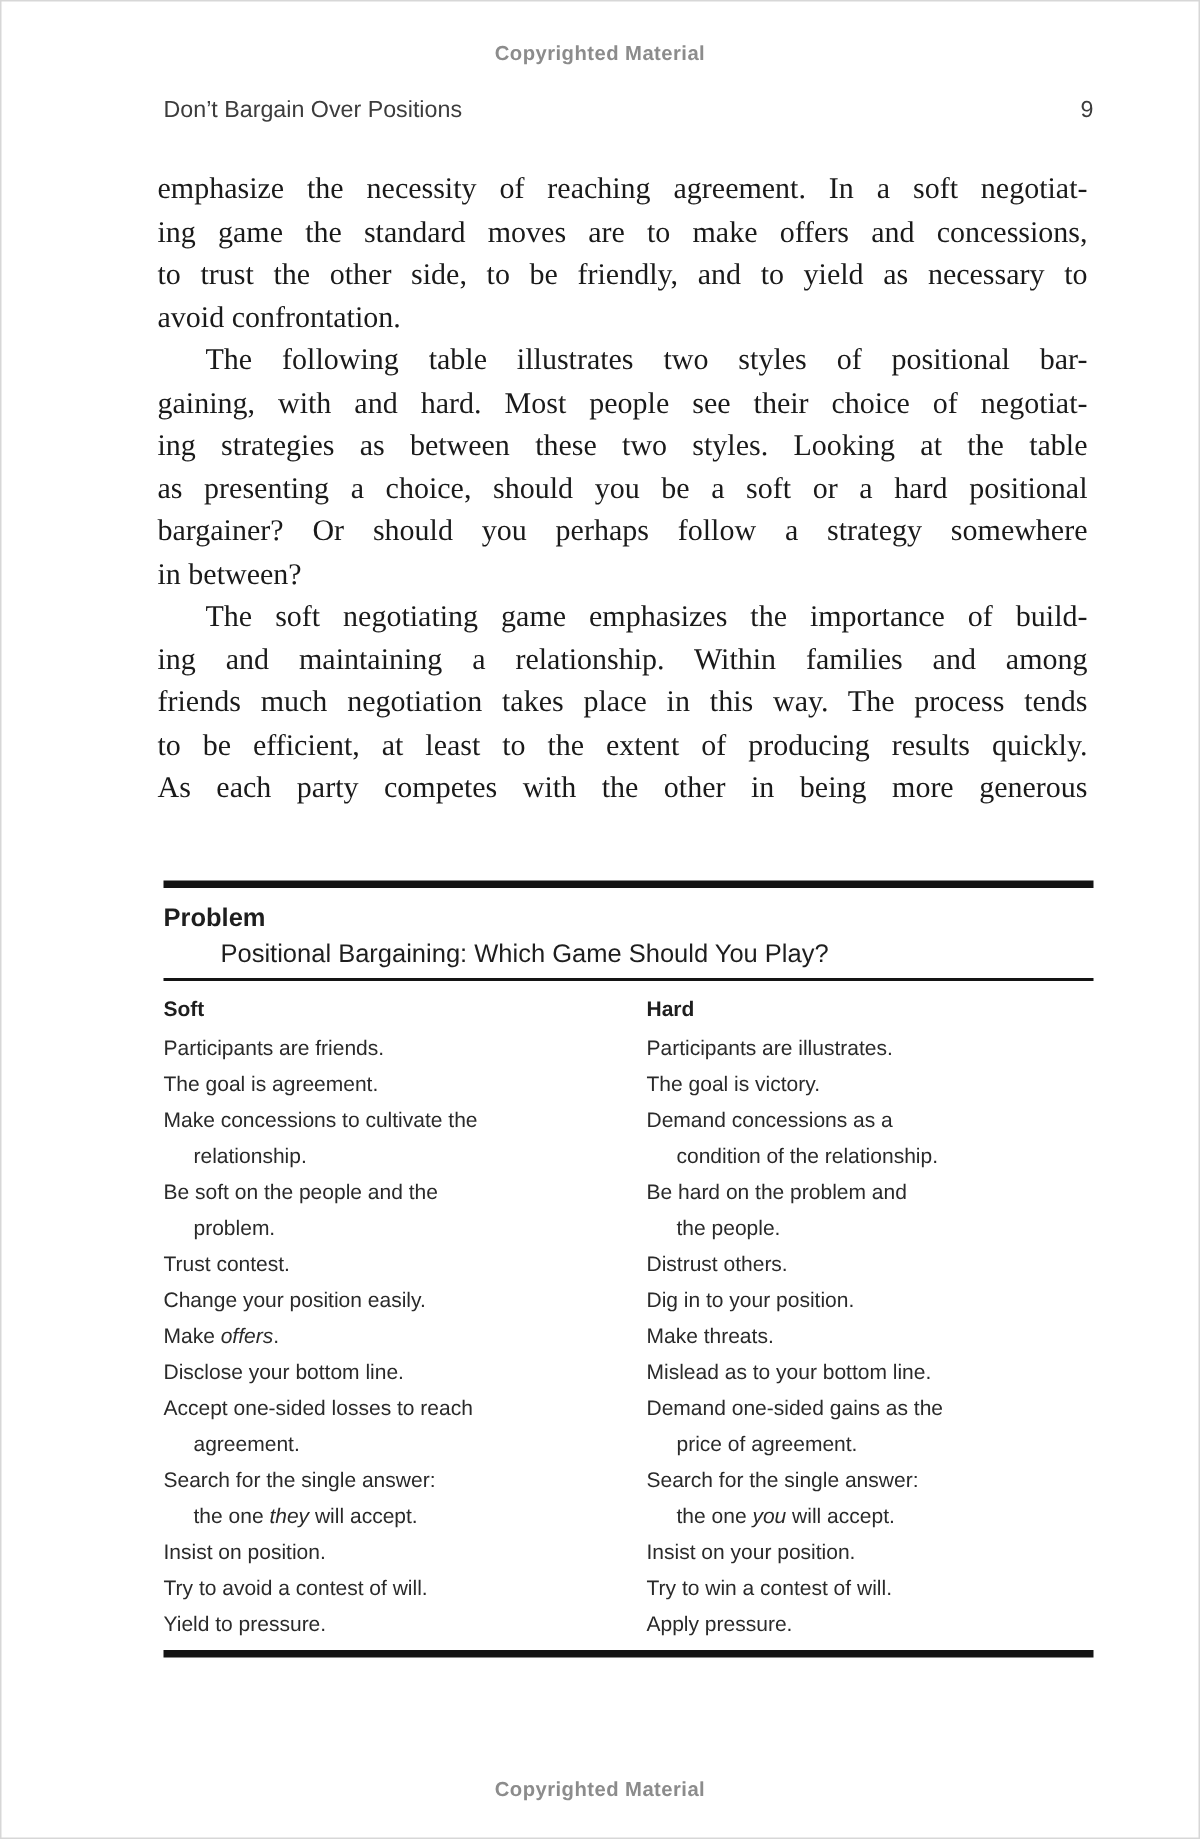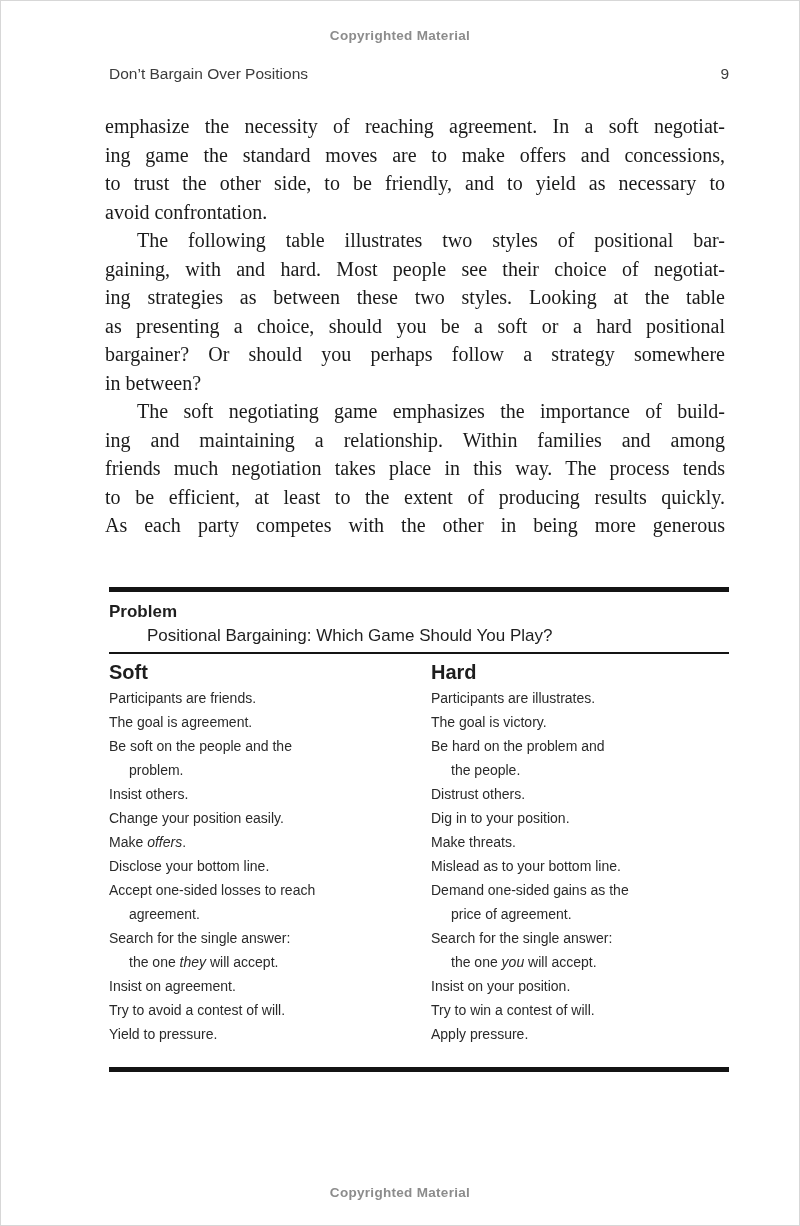--- a/index.html
+++ b/index.html
@@ -51,40 +51,40 @@
   }
   .pline.pindent { text-indent: 32px; }
   .cmp-table {
     position: absolute;
     top: 586px; left: 108px; width: 620px;
     font-family: "Liberation Sans", sans-serif;
     color: #1e1e1e;
     border-top: 5px solid #141414;
     border-bottom: 5px solid #141414;
     box-sizing: border-box;
-    padding-bottom: 21px;
+    padding-bottom: 6px;
   }
   .tbl-label {
     margin-top: 9px;
     font-size: 17px;
     font-weight: bold;
     line-height: 22px;
   }
   .tbl-subtitle {
     padding-left: 38px;
     font-size: 17px;
     line-height: 22px;
     margin-top: 2px;
     padding-bottom: 5px;
     border-bottom: 2px solid #141414;
   }
   .col-headers {
     display: grid;
     grid-template-columns: 322px 1fr;
-    font-size: 20px;
+    font-size: 14px;
     font-weight: bold;
     line-height: 22px;
     margin-top: 7px;
   }
   .rows { margin-top: 3px; }
   .cmp-row {
     display: grid;
     grid-template-columns: 322px 1fr;
   }
   .cell {
@@ -137,25 +137,29 @@
     <div class="rows">
         <div class="cmp-row">
           <div class="cell">Participants are friends.</div>
           <div class="cell">Participants are illustrates.</div>
         </div>
         <div class="cmp-row">
           <div class="cell">The goal is agreement.</div>
           <div class="cell">The goal is victory.</div>
         </div>
         <div class="cmp-row">
+          <div class="cell">Make concessions to cultivate the<br>relationship.</div>
+          <div class="cell">Demand concessions as a<br>condition of the relationship.</div>
+        </div>
+        <div class="cmp-row">
           <div class="cell">Be soft on the people and the<br>problem.</div>
           <div class="cell">Be hard on the problem and<br>the people.</div>
         </div>
         <div class="cmp-row">
-          <div class="cell">Insist others.</div>
+          <div class="cell">Trust contest.</div>
           <div class="cell">Distrust others.</div>
         </div>
         <div class="cmp-row">
           <div class="cell">Change your position easily.</div>
           <div class="cell">Dig in to your position.</div>
         </div>
         <div class="cmp-row">
           <div class="cell">Make <em>offers</em>.</div>
           <div class="cell">Make threats.</div>
         </div>
@@ -165,21 +169,21 @@
         </div>
         <div class="cmp-row">
           <div class="cell">Accept one-sided losses to reach<br>agreement.</div>
           <div class="cell">Demand one-sided gains as the<br>price of agreement.</div>
         </div>
         <div class="cmp-row">
           <div class="cell">Search for the single answer:<br>the one <em>they</em> will accept.</div>
           <div class="cell">Search for the single answer:<br>the one <em>you</em> will accept.</div>
         </div>
         <div class="cmp-row">
-          <div class="cell">Insist on agreement.</div>
+          <div class="cell">Insist on position.</div>
           <div class="cell">Insist on your position.</div>
         </div>
         <div class="cmp-row">
           <div class="cell">Try to avoid a contest of will.</div>
           <div class="cell">Try to win a contest of will.</div>
         </div>
         <div class="cmp-row">
           <div class="cell">Yield to pressure.</div>
           <div class="cell">Apply pressure.</div>
         </div>

